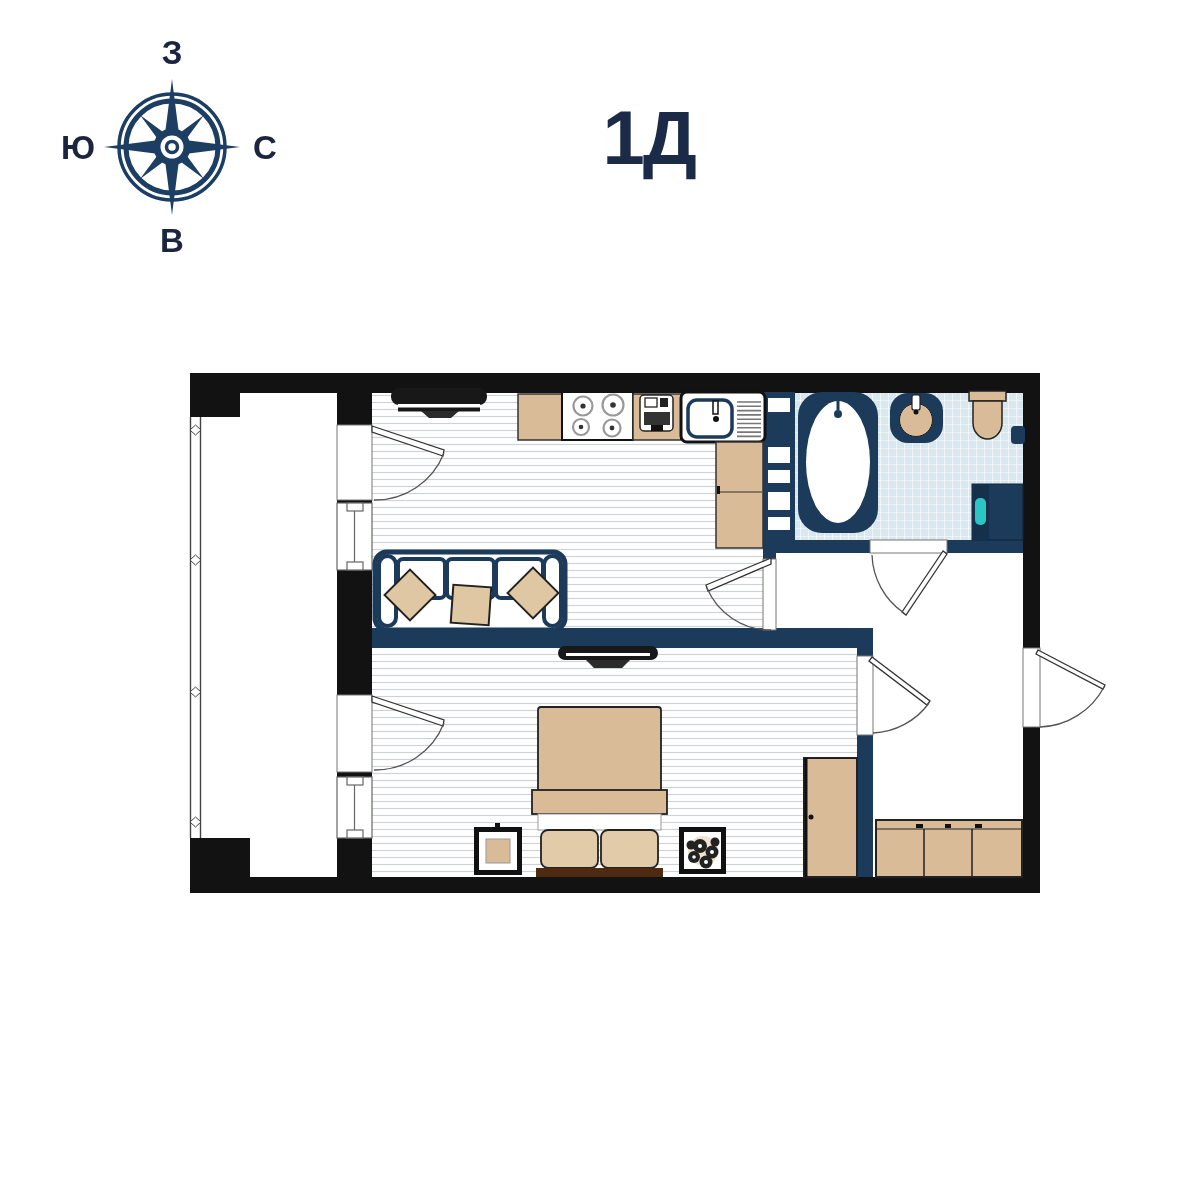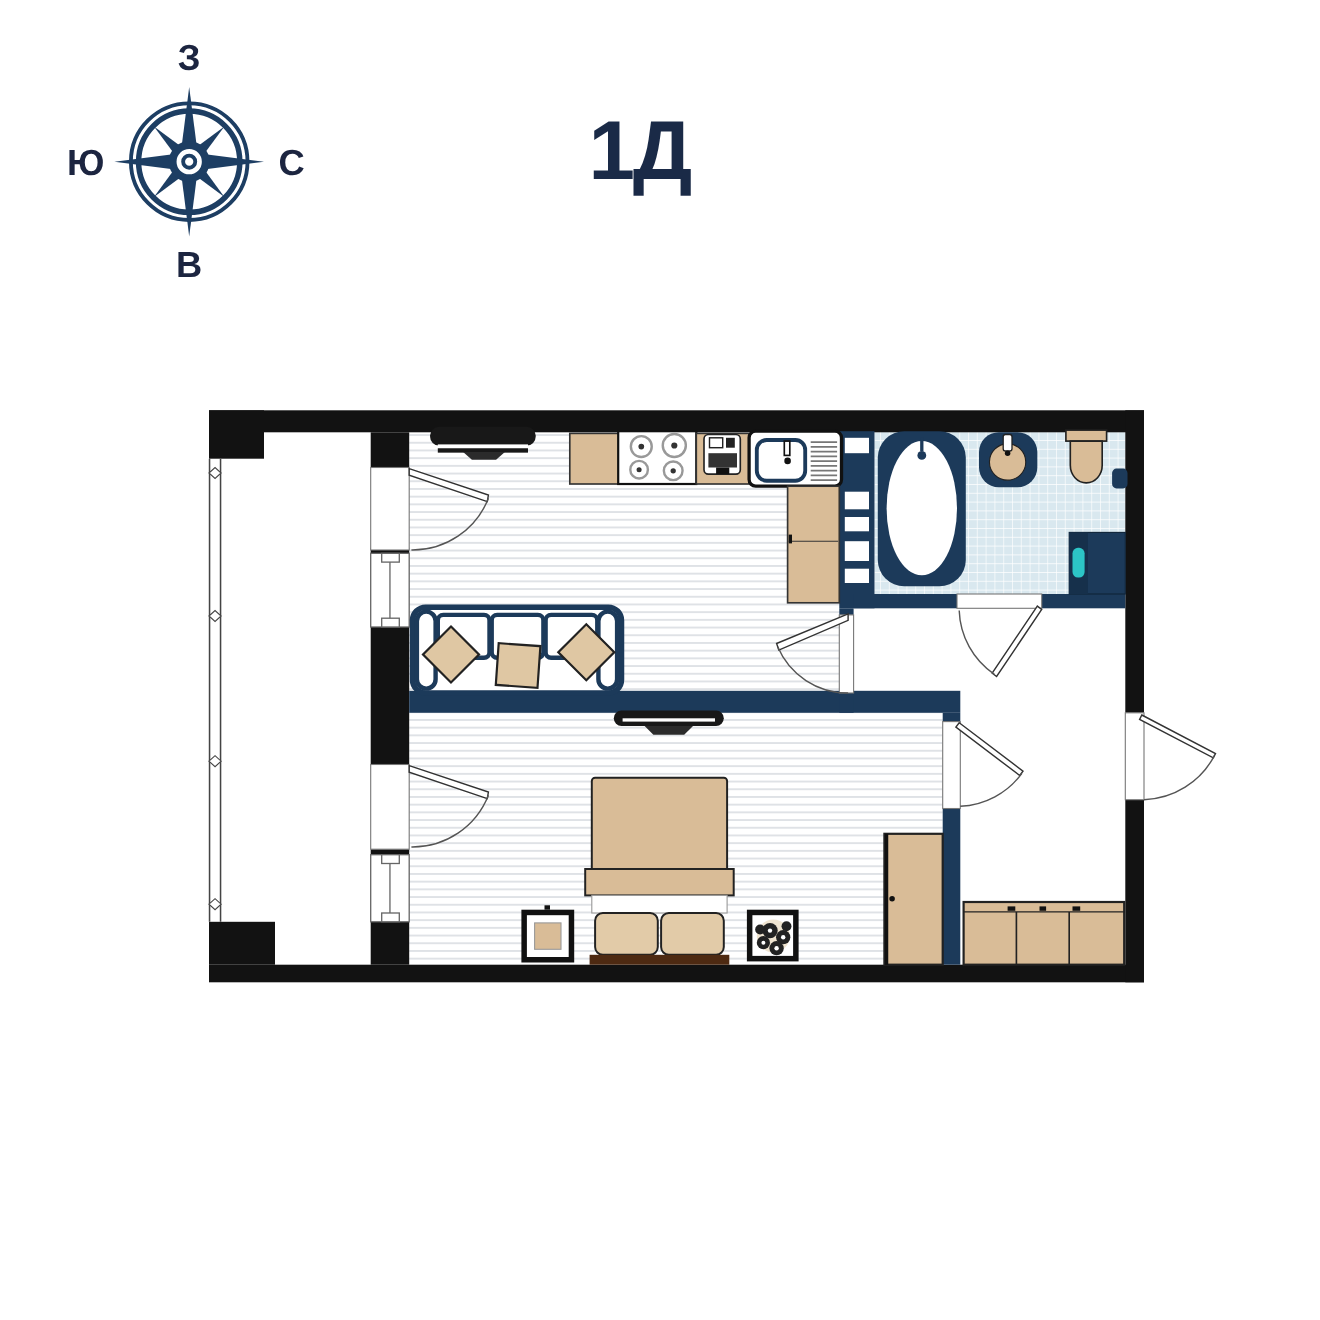--- a/index.html
+++ b/index.html
@@ -1,18 +1,18 @@
 <!DOCTYPE html>
 <html><head>
 <meta charset="utf-8">
 <style>
   html,body{margin:0;padding:0;background:#ffffff;}
   #canvas{position:relative;width:1200px;height:1200px;background:#ffffff;overflow:hidden;
           font-family:"Liberation Sans", sans-serif;}
-  #plan-title{position:absolute;left:535px;top:94px;width:160px;text-align:left;
+  #plan-title{position:absolute;left:535px;top:94px;width:160px;text-align:right;
               font-size:76px;font-weight:900;color:#1a2a47;letter-spacing:-2px;
               font-family:"Liberation Sans", sans-serif;}
   #compass{position:absolute;left:60px;top:26px;}
   #floorplan{position:absolute;left:150px;top:360px;}
   .compass-letter{font-family:"Liberation Sans", sans-serif;font-weight:800;font-size:33px;fill:#1c2540;}
 </style>
 </head>
 <body>
 
 <div id="canvas">

